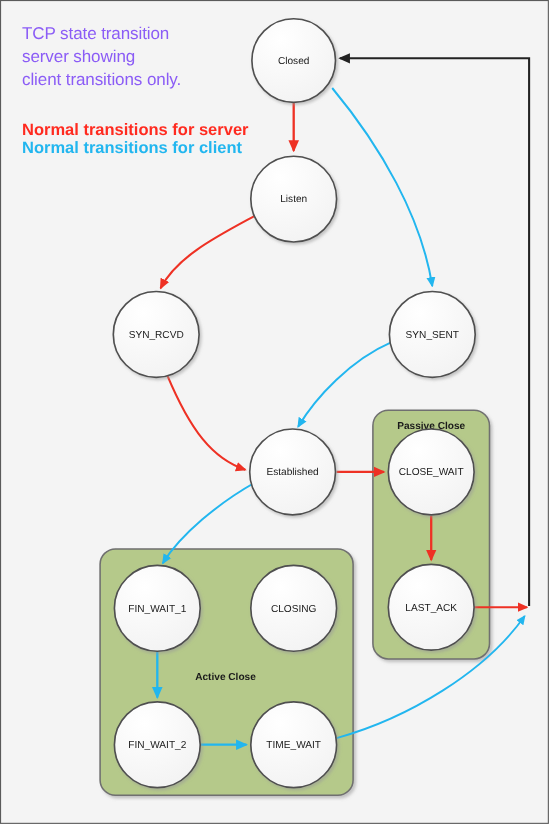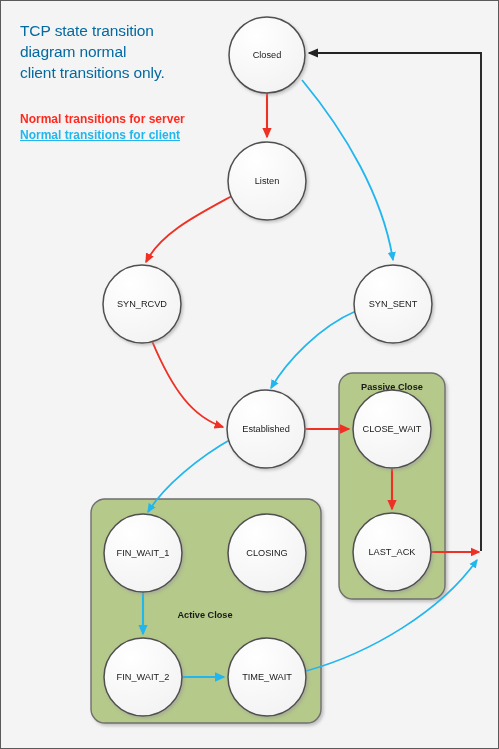--- a/index.html
+++ b/index.html
@@ -26,34 +26,34 @@
     width: 499px;
     height: 749px;
   }
   .title-text {
     position: absolute;
     left: 19px;
     top: 19px;
     width: 210px;
     font-size: 15.5px;
     line-height: 21px;
-    color: #0369a1;
+    color: #8b5cf6;
     letter-spacing: -0.1px;
   }
   .legend {
     position: absolute;
     left: 19px;
     top: 110px;
     width: 220px;
-    font-size: 12px;
+    font-size: 15px;
     line-height: 16px;
     font-weight: bold;
   }
   .legend-server { color: #ff2a1f; }
-  .legend-client { color: #22b6ef; text-decoration: underline; }
+  .legend-client { color: #22b6ef; }
   .node-label {
     font-size: 9.2px;
     fill: #1a1a1a;
     font-family: "Liberation Sans", sans-serif;
     text-anchor: middle;
     dominant-baseline: central;
   }
   .group-label {
     font-size: 9.2px;
     fill: #1a1a1a;
@@ -178,21 +178,21 @@
     </g>
 
     <g>
       <circle cx="266" cy="676" r="39" fill="url(#nodeGrad)" stroke="#4f4f4f" stroke-width="1.5" filter="url(#nodeShadow)"></circle>
       <text class="node-label" x="266" y="676">TIME_WAIT</text>
     </g>
   </svg>
 
   <div class="title-text">
     <div>TCP state transition</div>
-    <div>diagram normal</div>
+    <div>server showing</div>
     <div>client transitions only.</div>
   </div>
 
   <div class="legend">
     <div class="legend-server">Normal transitions for server</div>
     <div class="legend-client">Normal transitions for client</div>
   </div>
 
 </div>
 

